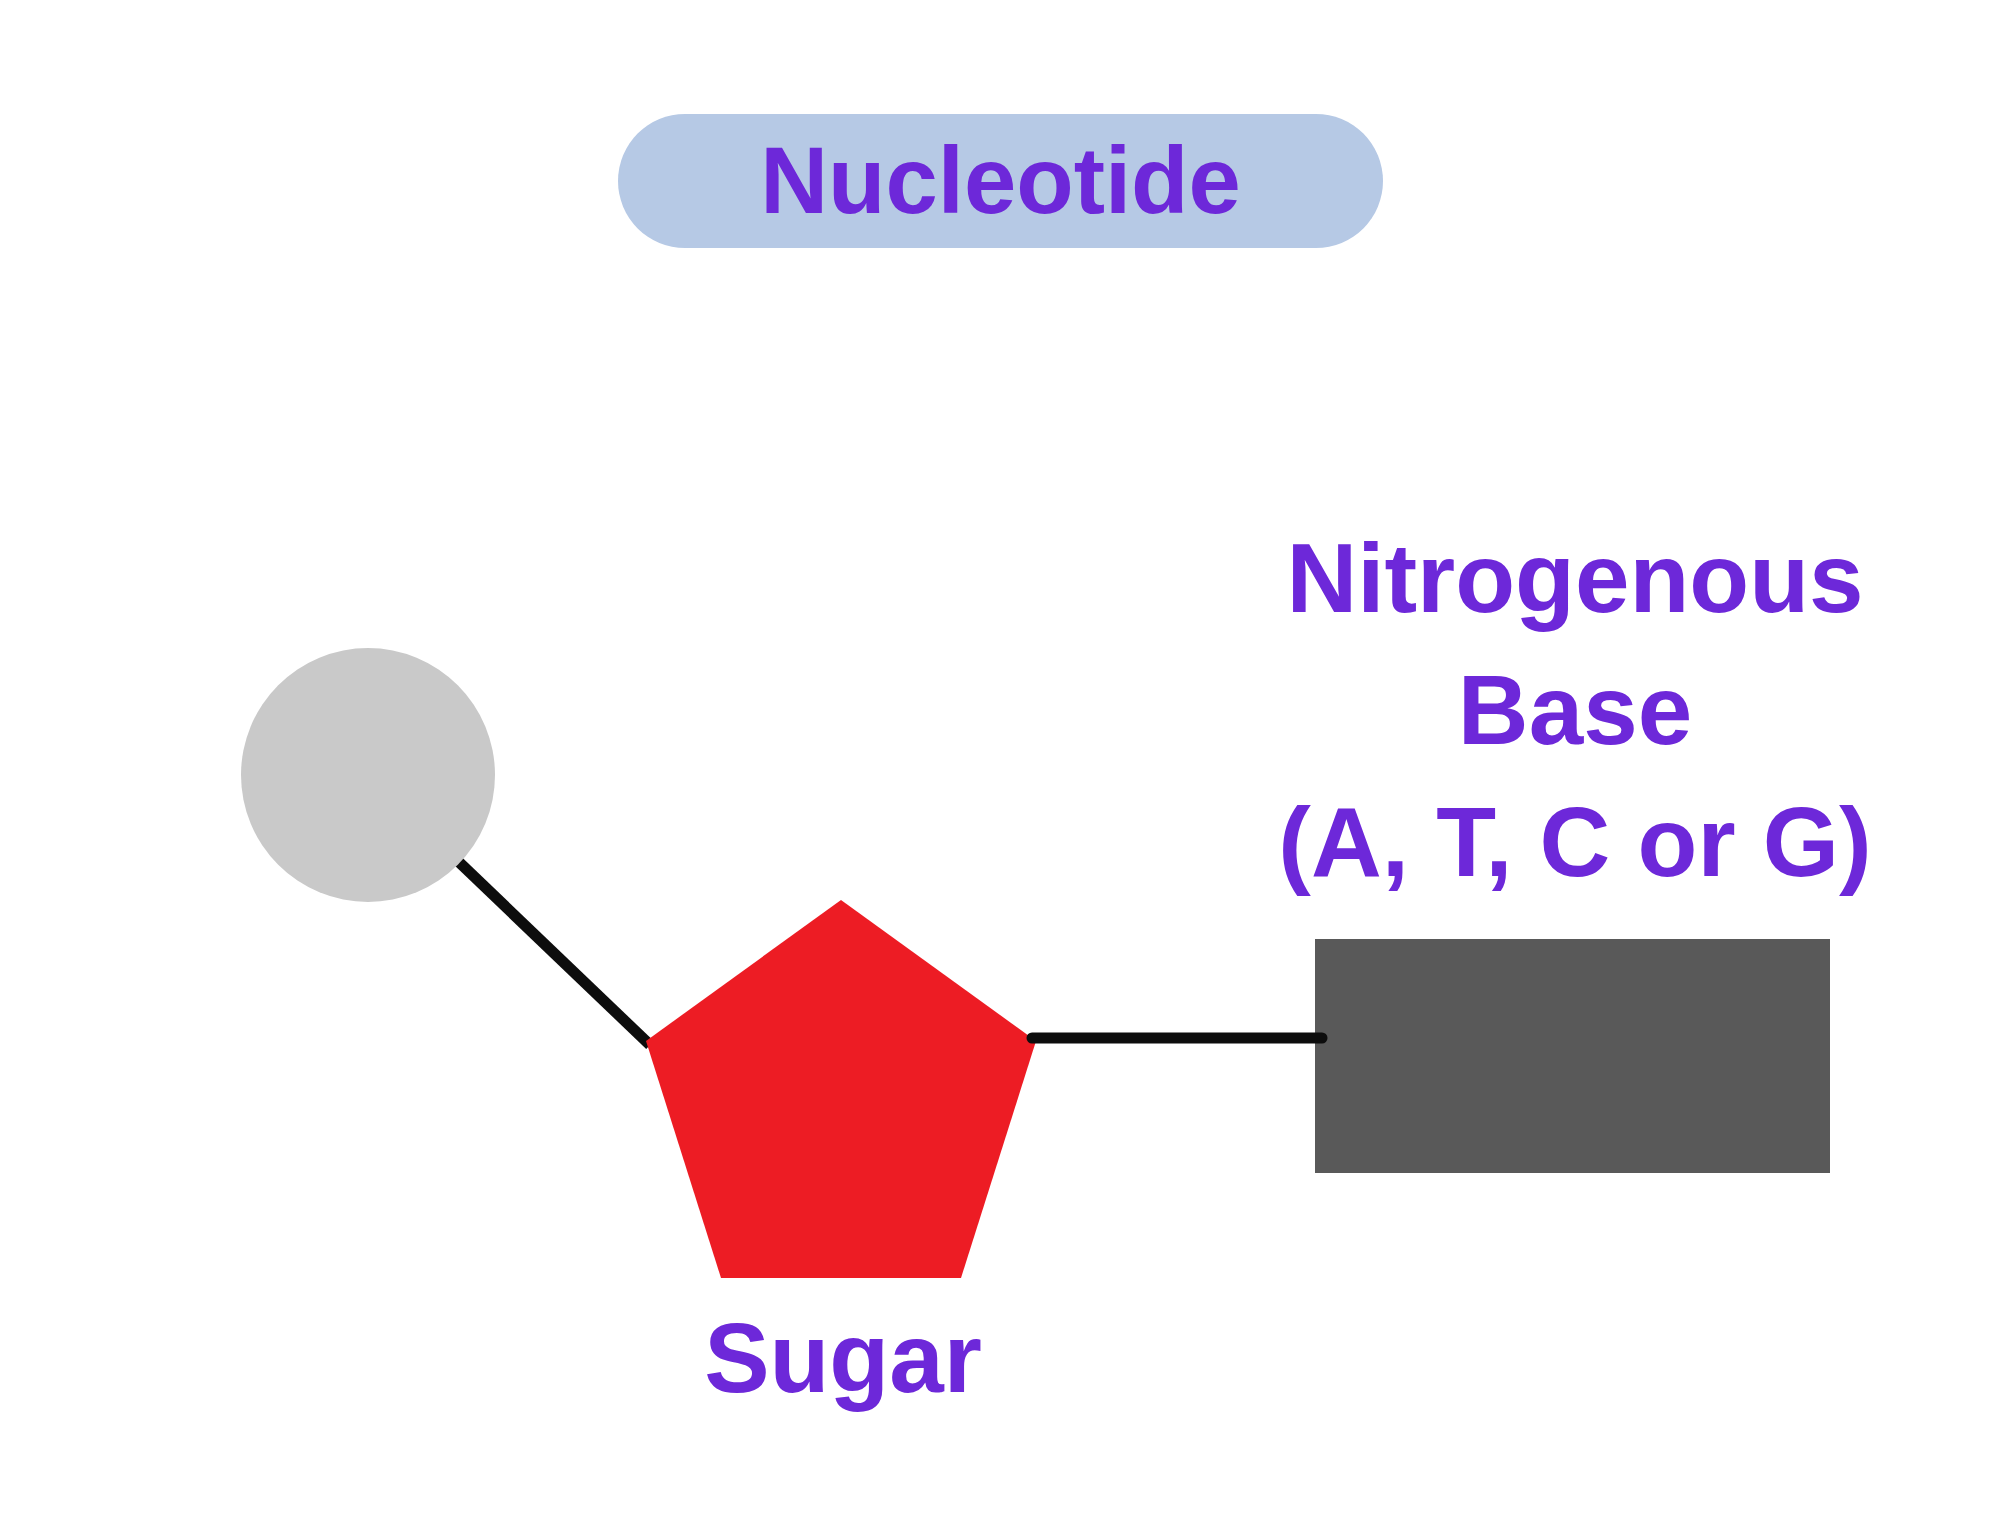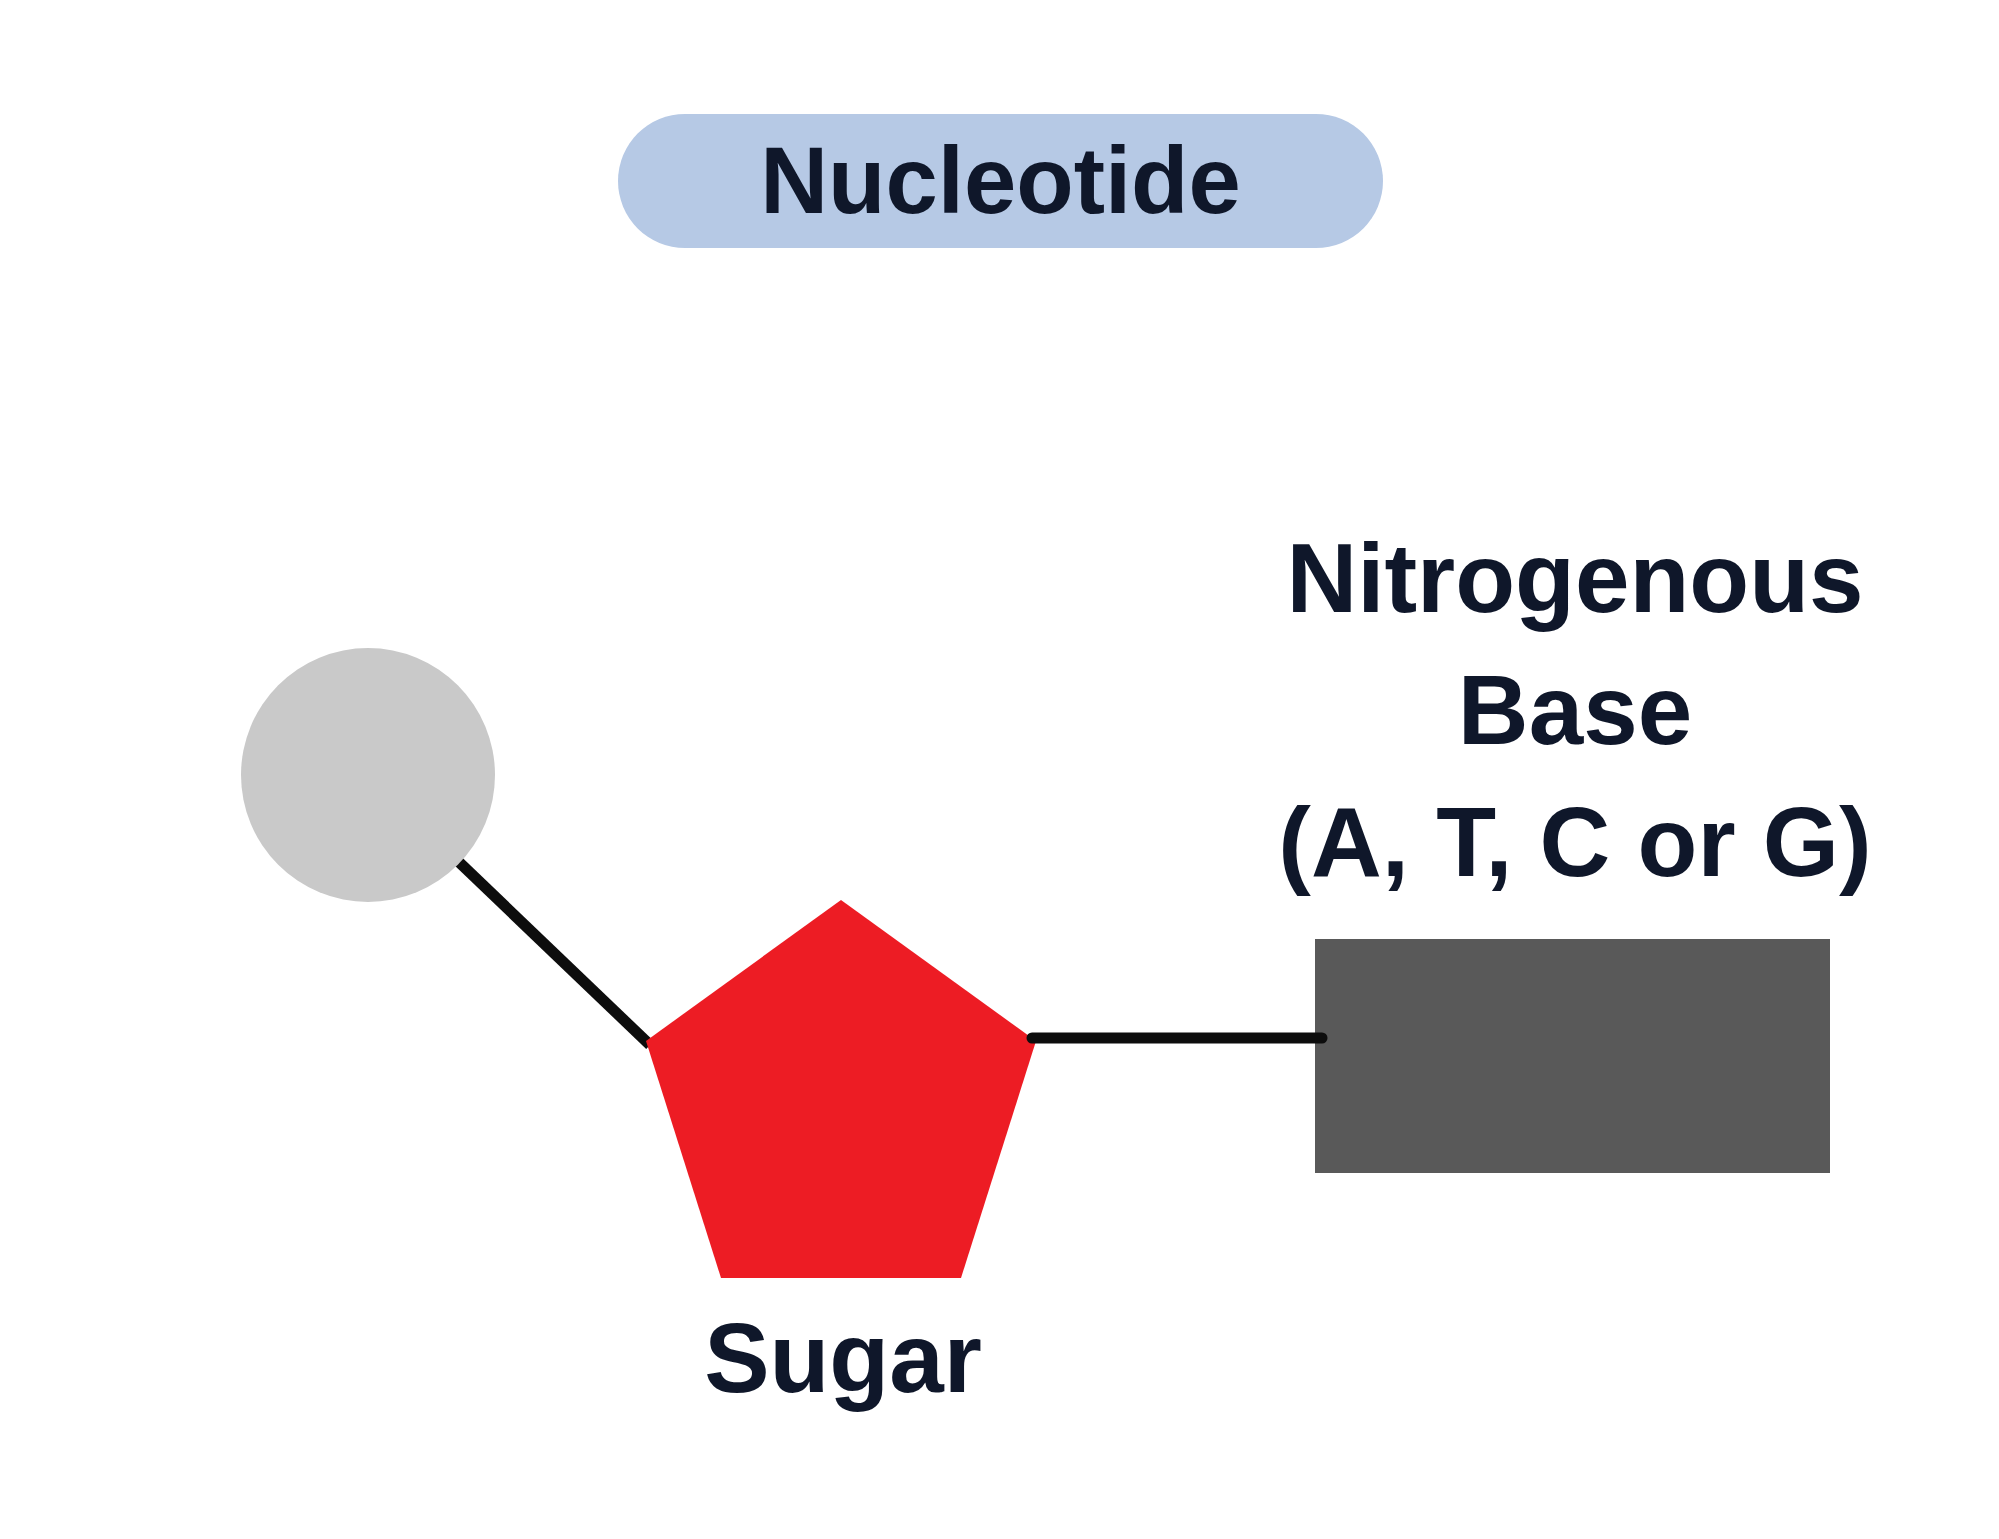--- a/index.html
+++ b/index.html
@@ -59,21 +59,21 @@
     left: 1175px;
     top: 512px;
     width: 800px;
     font-size: 98px;
     line-height: 132px;
   }
 </style>
 </head>
 <body>
 
-<div class="canvas" style="color: #0f172a;">
+<div class="canvas" style="color: #6d28d9;">
 
   <svg class="diagram-svg" viewBox="0 0 1999 1539" aria-hidden="true">
     <line x1="368" y1="775" x2="650" y2="1045" stroke-width="11" stroke="#0d0d0d"></line>
     <circle cx="368" cy="775" r="127" fill="#c9c9c9"></circle>
     <polygon points="841,900 1036,1041 961,1278 721,1278 646,1041" fill="#ed1c24"></polygon>
     <rect x="1315" y="939" width="515" height="234" fill="#595959"></rect>
     <line x1="1032" y1="1038" x2="1322" y2="1038" stroke-width="11" stroke-linecap="round" stroke="#0d0d0d"></line>
   </svg>
 
   <div class="title-pill" style="background-color: rgb(182, 201, 229);">

